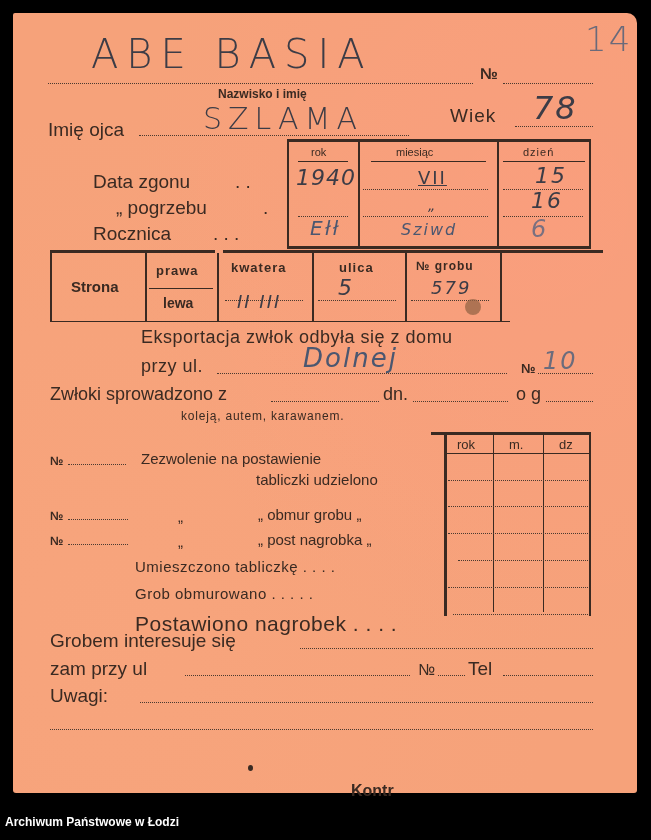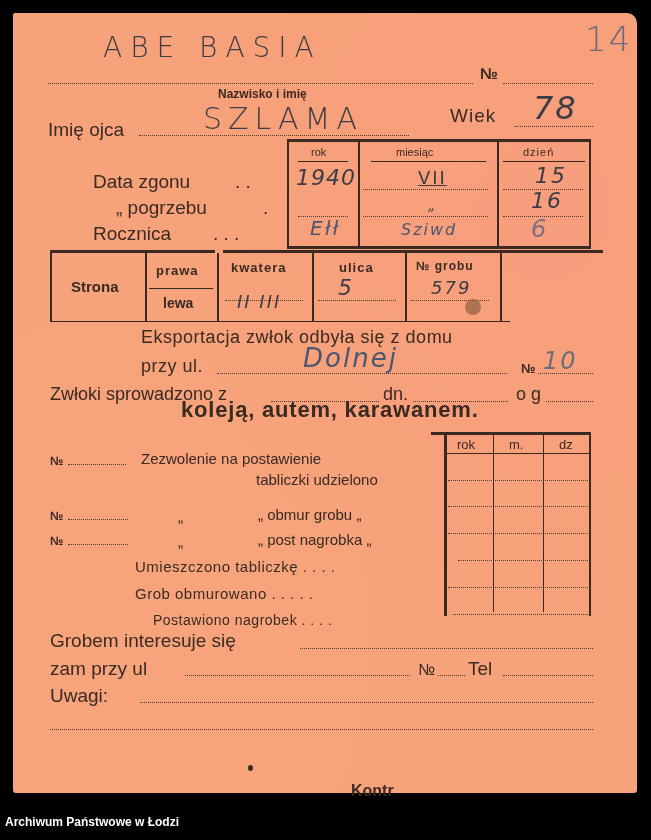--- a/index.html
+++ b/index.html
@@ -29,21 +29,21 @@
     position: absolute; left: 5px; top: 815px; color: #fff;
     font-family: "Liberation Sans", sans-serif; font-size: 12px; font-weight: bold;
   }
   .stain { position: absolute; border-radius: 50%; background: rgba(150,100,70,0.75); }
 </style>
 </head>
 <body>
 
 <div class="card">
 
-  <div class="abs hand" style="left:78px; top:18px; font-size:28px; letter-spacing:8px; font-style:normal; font-weight:300;margin-left:12px;">ABE BASIA</div>
+  <div class="abs hand" style="left:78px; top:18px; font-size:40px; letter-spacing:8px; font-style:normal; font-weight:300;">ABE BASIA</div>
   <div class="abs hand hand-blue" style="left:572px; top:6px; font-size:34px; font-style:normal; font-weight:200; color:#6a6a7a;">14</div>
   <div class="dotline" style="left:35px; top:70px; width:425px;"></div>
   <div class="abs print" style="left:467px; top:52px; font-size:16px; font-weight:bold;">№</div>
   <div class="dotline" style="left:490px; top:70px; width:90px;"></div>
   <div class="abs print" style="left:205px; top:74px; font-size:12px; font-weight:bold;">Nazwisko i imię</div>
 
   <div class="abs print" style="left:35px; top:106px; font-size:19px;">Imię ojca</div>
   <div class="dotline" style="left:126px; top:122px; width:270px;"></div>
   <div class="abs hand" style="left:190px; top:88px; font-size:30px; font-style:normal; letter-spacing:6px; font-weight:300;">SZLAMA</div>
   <div class="abs print" style="left:437px; top:92px; font-size:19px; letter-spacing:1px;">Wiek</div>
@@ -126,41 +126,41 @@
   <div class="abs hand hand-blue" style="left:530px; top:334px; font-size:24px; color:#6c6c7c;">10</div>
   <div class="dotline" style="left:525px; top:360px; width:55px;"></div>
 
   <div class="abs print" style="left:37px; top:371px; font-size:18px;">Zwłoki sprowadzono z</div>
   <div class="dotline" style="left:258px; top:388px; width:108px;"></div>
   <div class="abs print" style="left:370px; top:371px; font-size:18px;">dn.</div>
   <div class="dotline" style="left:400px; top:388px; width:95px;"></div>
   <div class="abs print" style="left:503px; top:371px; font-size:18px;">o g</div>
   <div class="dotline" style="left:533px; top:388px; width:47px;"></div>
 
-  <div class="abs print" style="left:168px; top:384px; font-size:22px; letter-spacing:0.8px;font-weight:bold;">koleją, autem, karawanem.</div>
+  <div class="abs print" style="left:168px; top:396px; font-size:12px; letter-spacing:0.8px;">koleją, autem, karawanem.</div>
 
   <div>
     <div class="abs print" style="left:37px; top:441px; font-size:12px; font-weight:bold;">№</div>
     <div class="dotline" style="left:55px; top:451px; width:58px;"></div>
     <div class="abs print" style="left:128px; top:437px; font-size:15px;">Zezwolenie na postawienie</div>
     <div class="abs print" style="left:243px; top:458px; font-size:15px;">tabliczki udzielono</div>
 
     <div class="abs print" style="left:37px; top:496px; font-size:12px; font-weight:bold;">№</div>
     <div class="dotline" style="left:55px; top:506px; width:60px;"></div>
     <div class="abs print" style="left:165px; top:495px; font-size:15px;">„</div>
     <div class="abs print" style="left:245px; top:493px; font-size:15px;">„ obmur grobu „</div>
 
     <div class="abs print" style="left:37px; top:521px; font-size:12px; font-weight:bold;">№</div>
     <div class="dotline" style="left:55px; top:531px; width:60px;"></div>
     <div class="abs print" style="left:165px; top:520px; font-size:15px;">„</div>
     <div class="abs print" style="left:245px; top:518px; font-size:15px;">„ post nagrobka „</div>
 
     <div class="abs print" style="left:122px; top:545px; font-size:15px; letter-spacing:0.5px;">Umieszczono tabliczkę . . . .</div>
     <div class="abs print" style="left:122px; top:572px; font-size:15px; letter-spacing:0.5px;">Grob obmurowano . . . . .</div>
-    <div class="abs print" style="left:122px; top:599px; font-size:14px; letter-spacing:0.5px;margin-left:18px;">Postawiono nagrobek . . . .</div>
+    <div class="abs print" style="left:122px; top:599px; font-size:21px; letter-spacing:0.5px;">Postawiono nagrobek . . . .</div>
 
     <div>
       <div class="thick-h" style="left:418px; top:419px; width:160px;"></div>
       <div class="vline" style="left:431px; top:421px; height:182px; border-width:3px;"></div>
       <div class="vline" style="left:576px; top:421px; height:182px;"></div>
       <div class="thin-v" style="left:480px; top:421px; height:178px;"></div>
       <div class="thin-v" style="left:530px; top:421px; height:178px;"></div>
       <div class="solidline" style="left:433px; top:440px; width:144px; border-width:1.5px;"></div>
       <div class="abs print" style="left:444px; top:424px; font-size:13px;">rok</div>
       <div class="abs print" style="left:496px; top:424px; font-size:13px;">m.</div>

